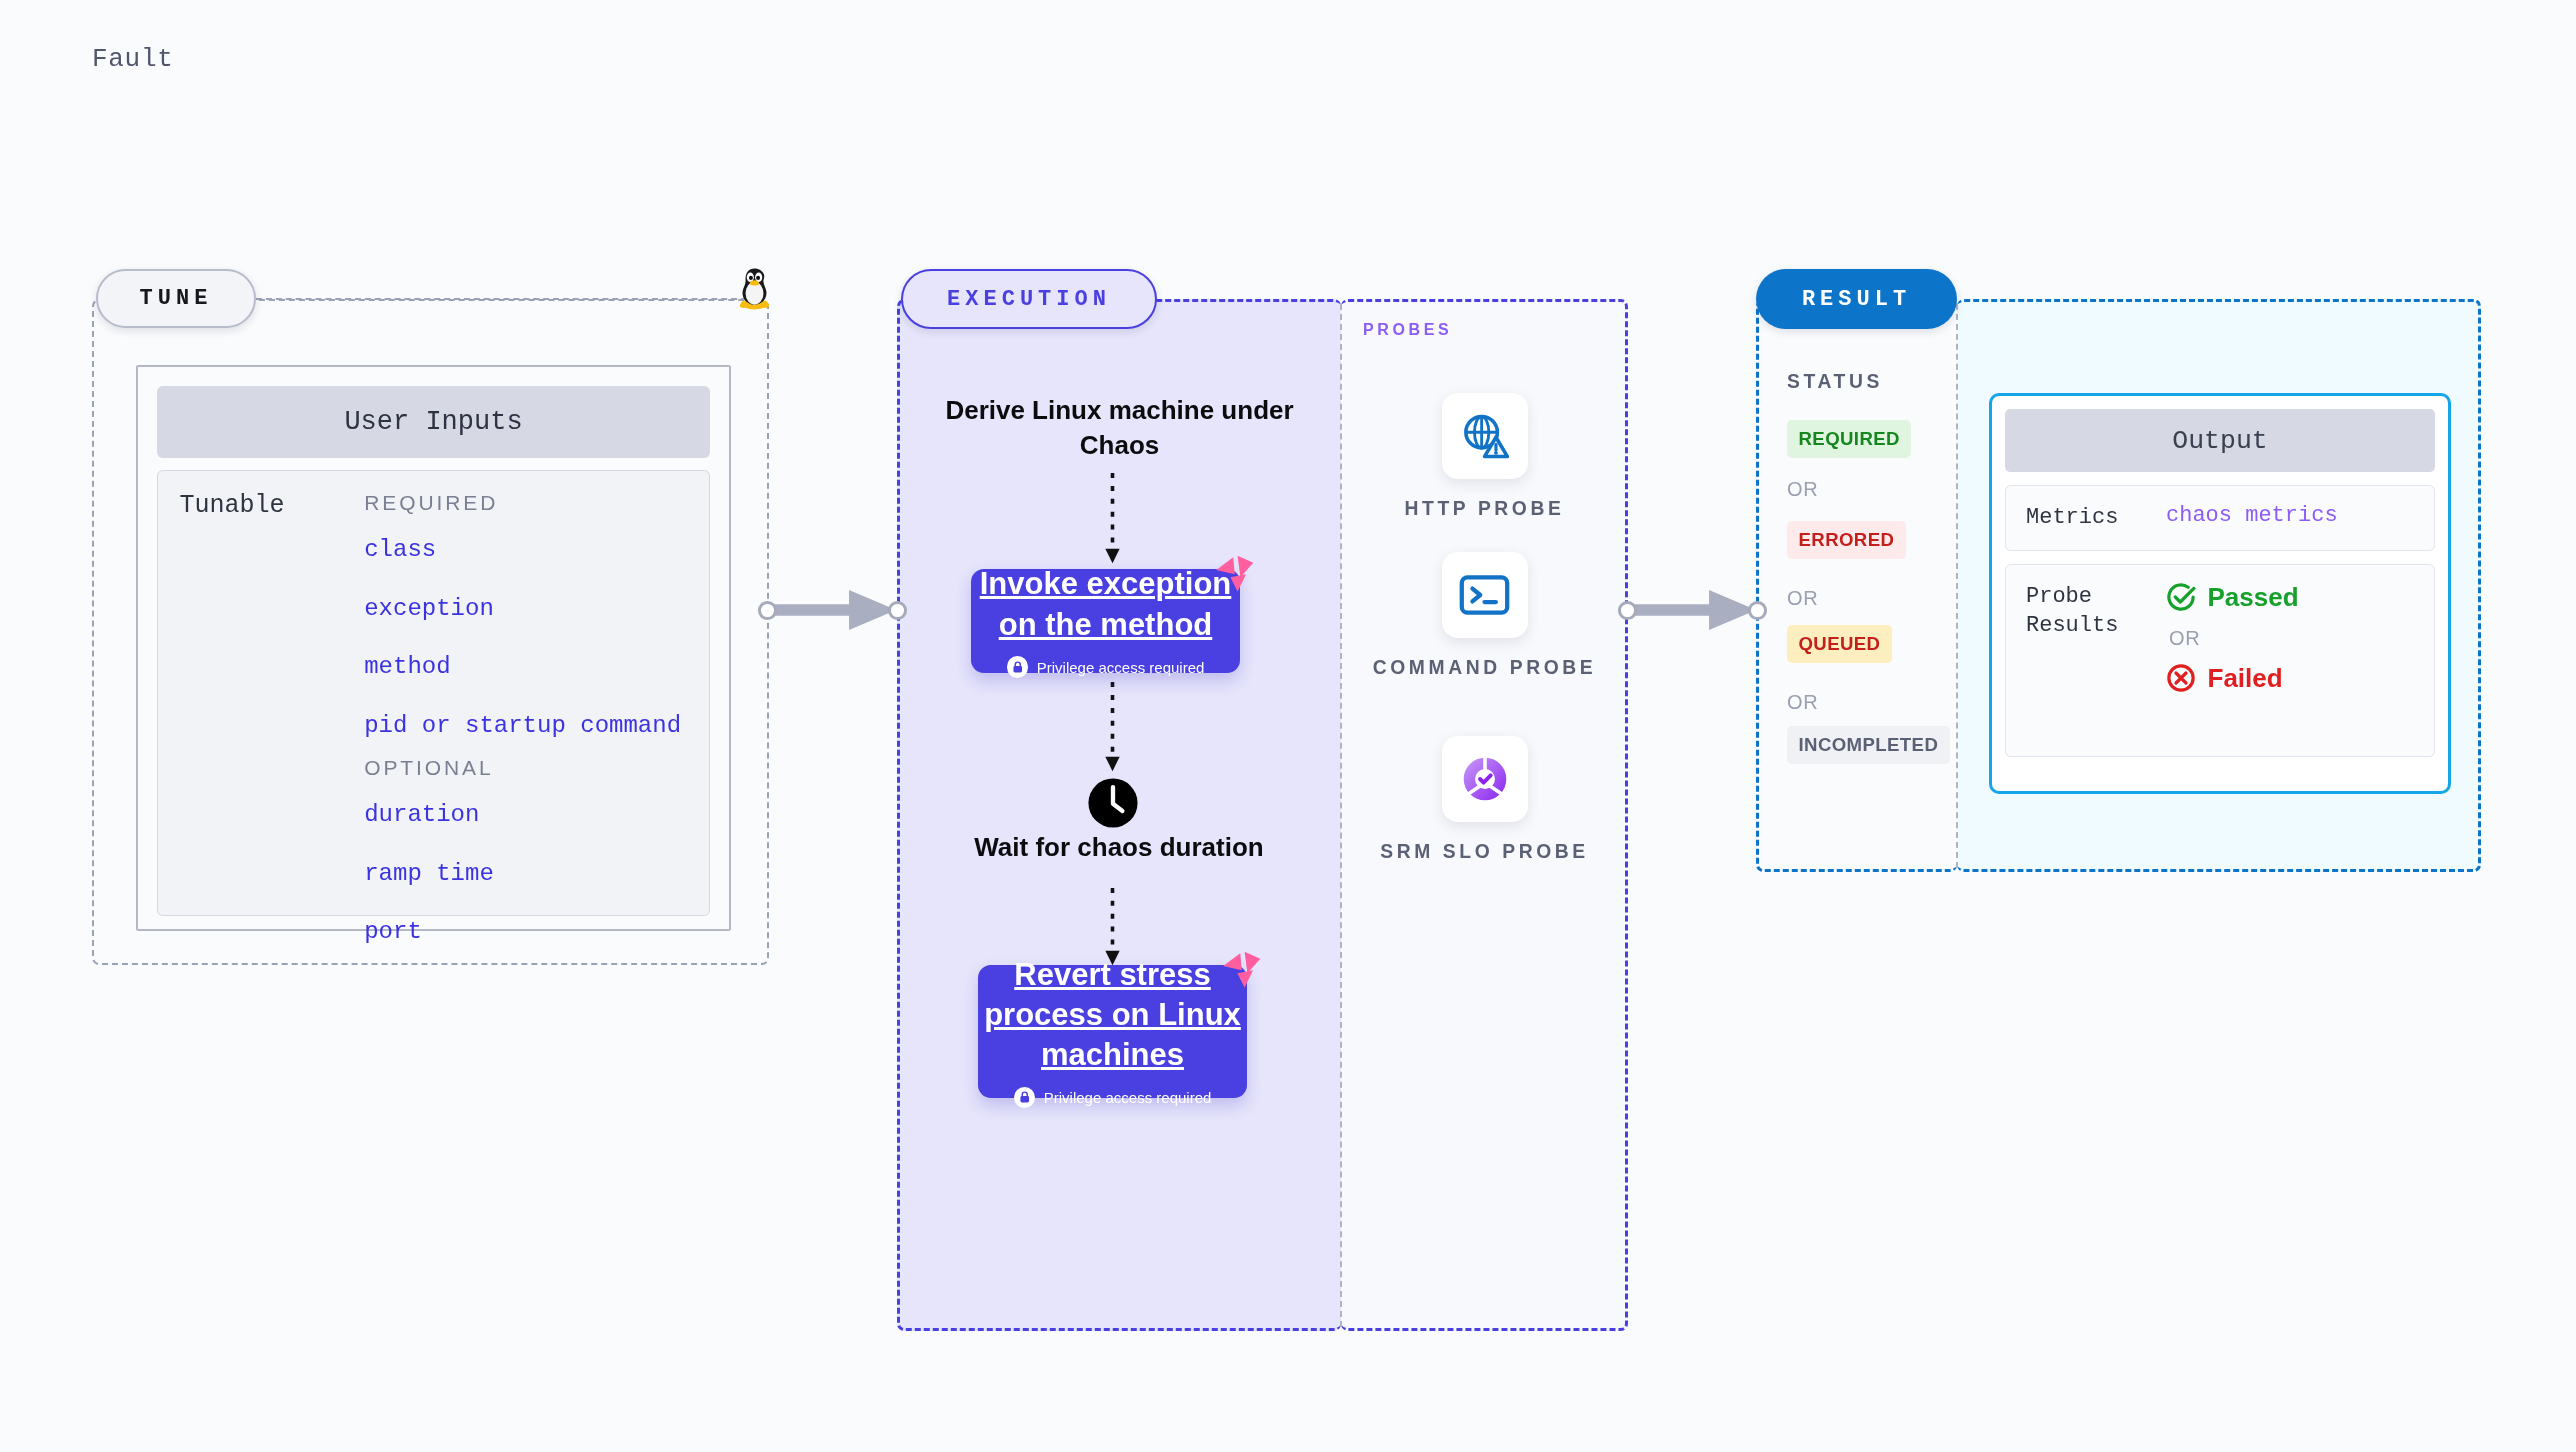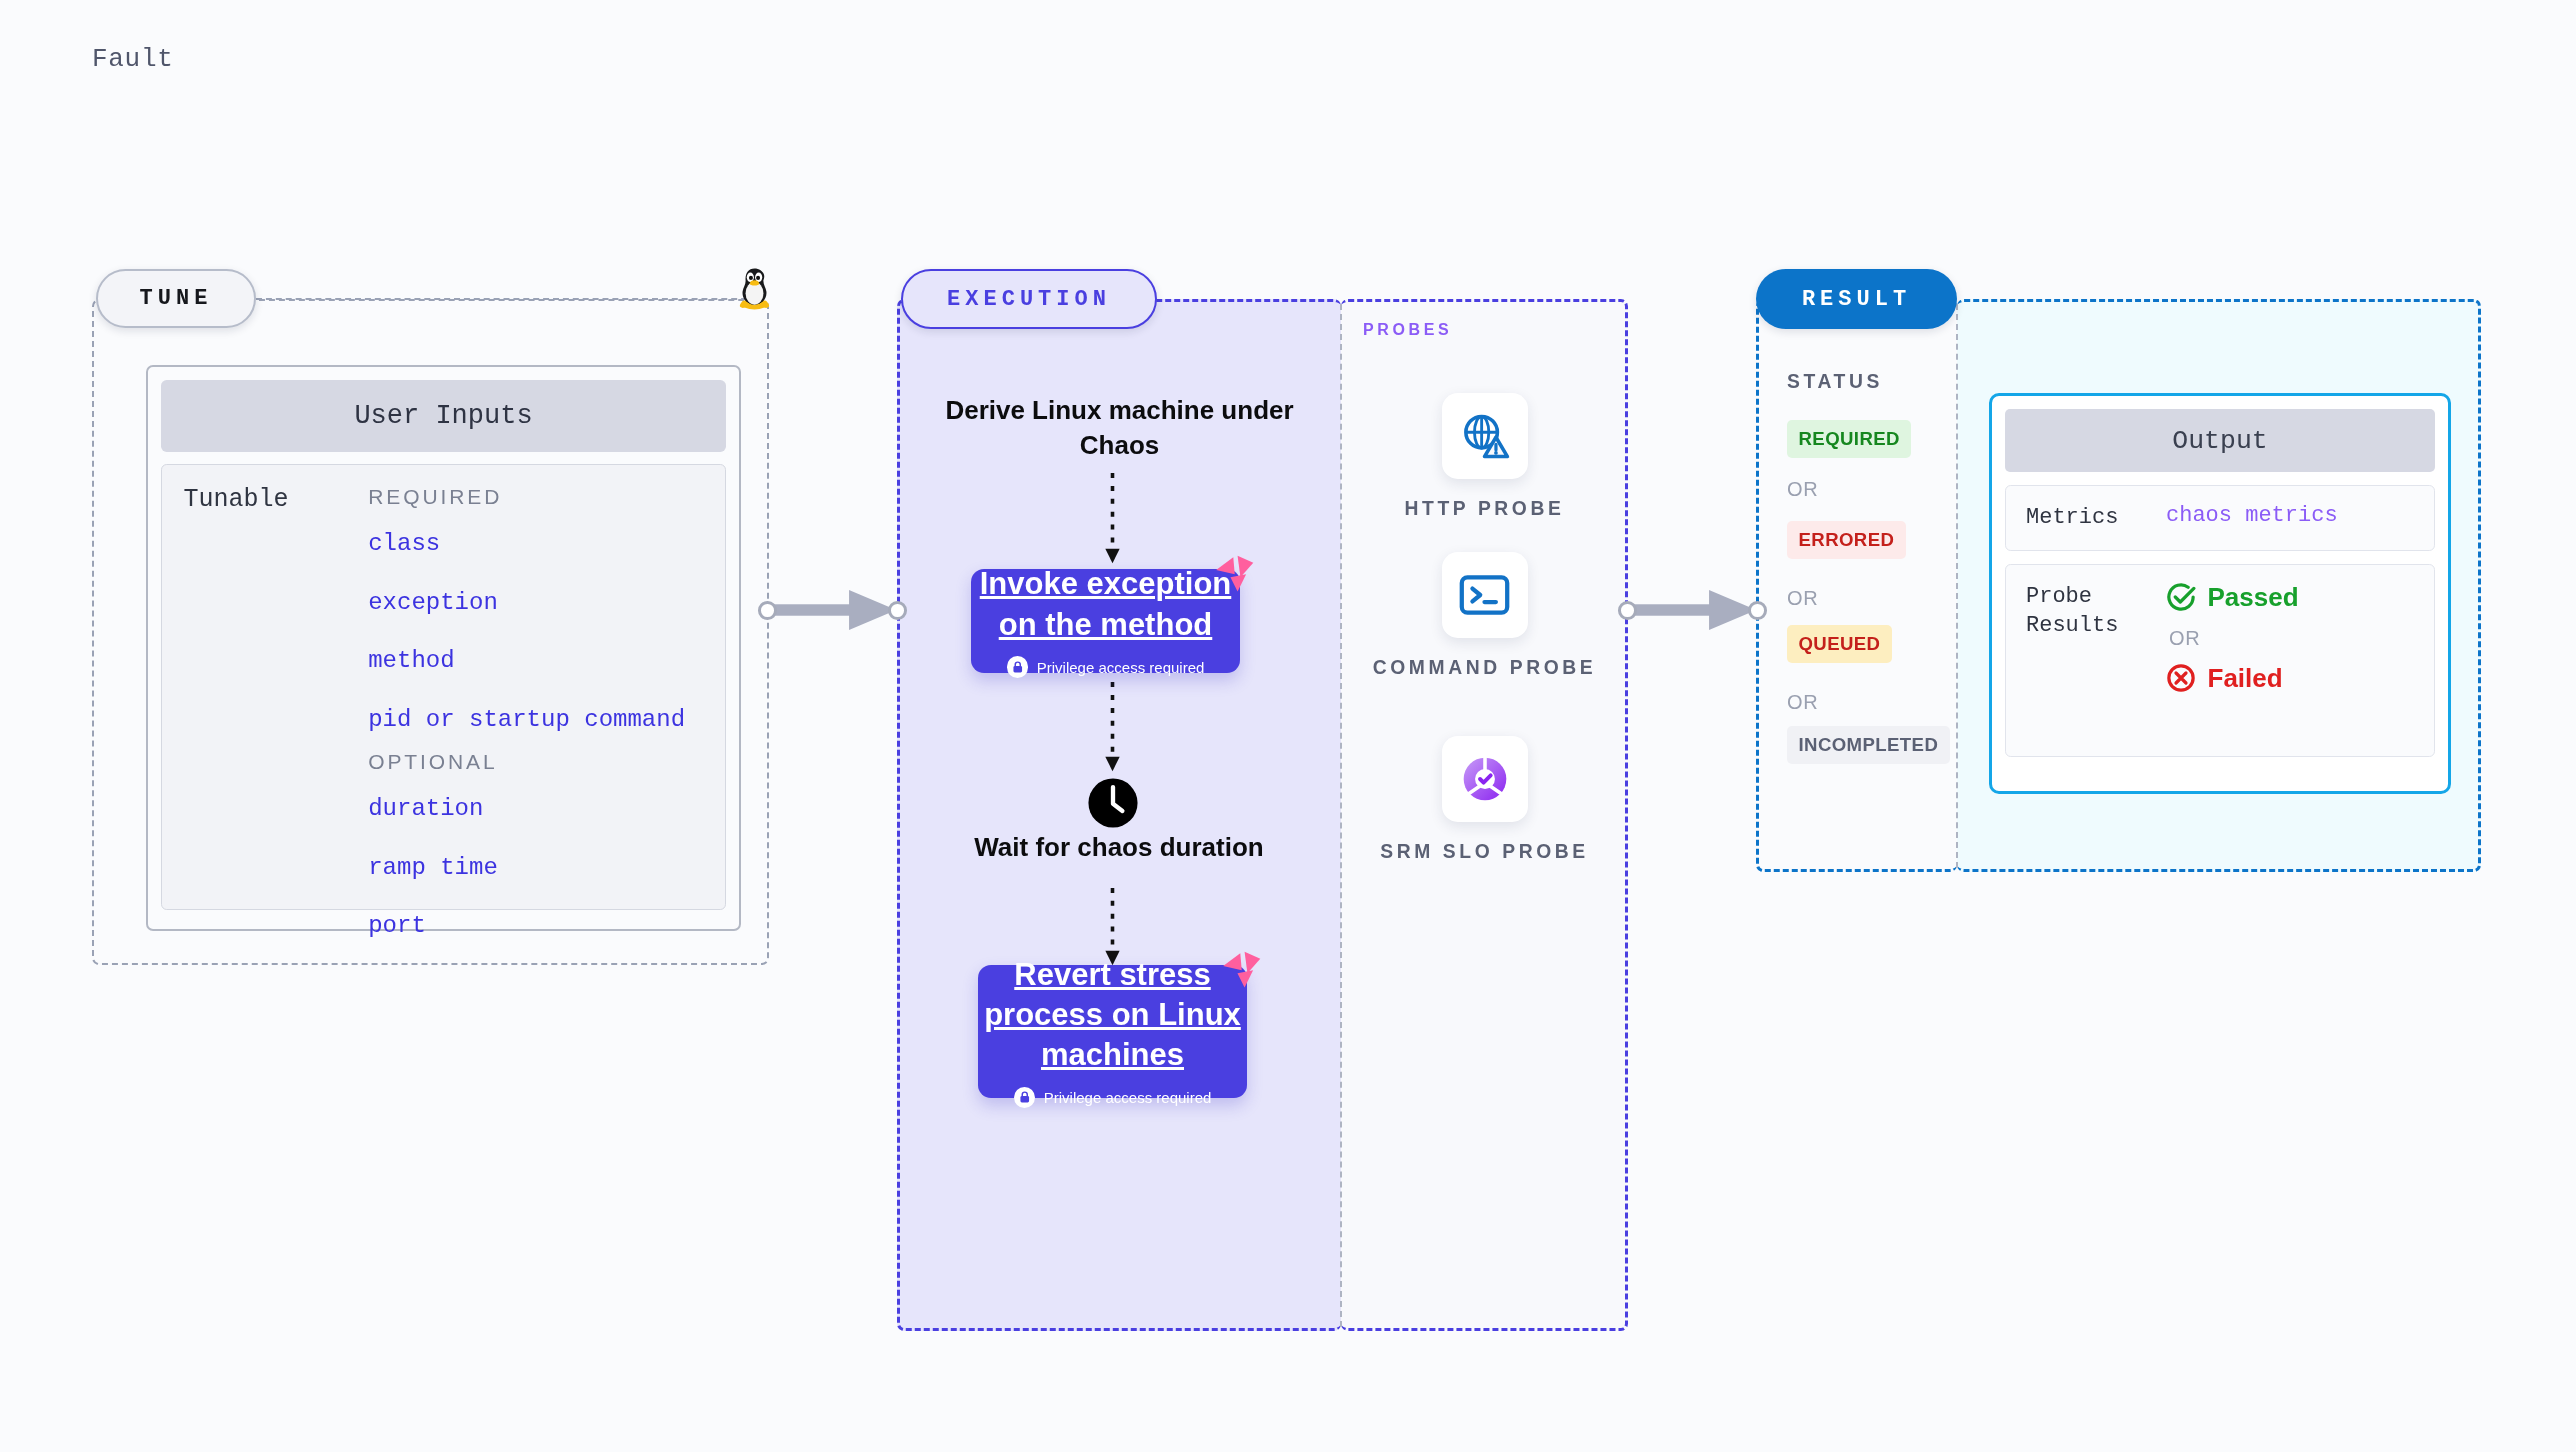--- a/index.html
+++ b/index.html
@@ -41,23 +41,23 @@
     left:96px;top:269px;width:160px;height:59px;
     border:2.1px solid #b6bcca;background:#f3f4f8;color:#16181d;font-size:22px;
   }
   #tune-dash-h{
     position:absolute;left:256px;top:298px;width:501px;height:0;
     border-top:2.9px dashed #9aa2b5;z-index:5;
   }
   #tux-junction{position:absolute;left:735px;top:266px;z-index:25;}
 
   #user-inputs-card{
-    position:absolute;left:146px;top:365px;width:595px;height:566px;
-    border:2.9px solid #b3b8c4;border-radius:7px;background:#fafbfd;
-    box-sizing:border-box;padding:13px;
+    position:absolute;left:136px;top:365px;width:595px;height:566px;
+    border:2.9px solid #b3b8c4;border-radius:2px;background:#fafbfd;
+    box-sizing:border-box;padding:19px;
   }
   #user-inputs-head{
     height:72px;background:#d6d8e3;border-radius:5.7px;
     display:flex;align-items:center;justify-content:center;
     font-family:"Liberation Mono", monospace;font-size:27px;color:#2e3343;
   }
   #tunable-body{
     margin-top:11.5px;height:446px;box-sizing:border-box;
     border:1.4px solid #d5d8e1;border-radius:5.7px;background:#f2f3f7;
     display:flex;padding:20px 0 0 21.5px;

